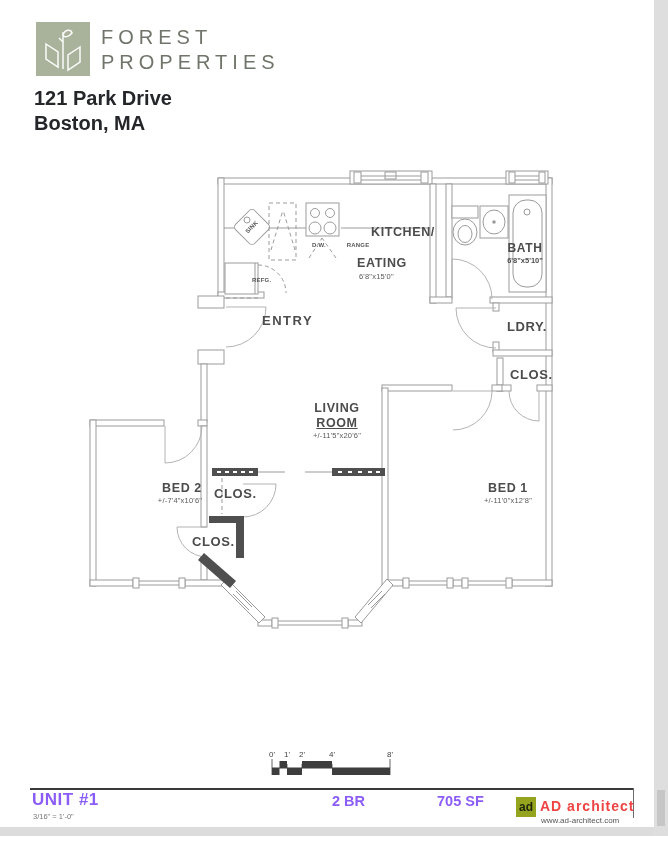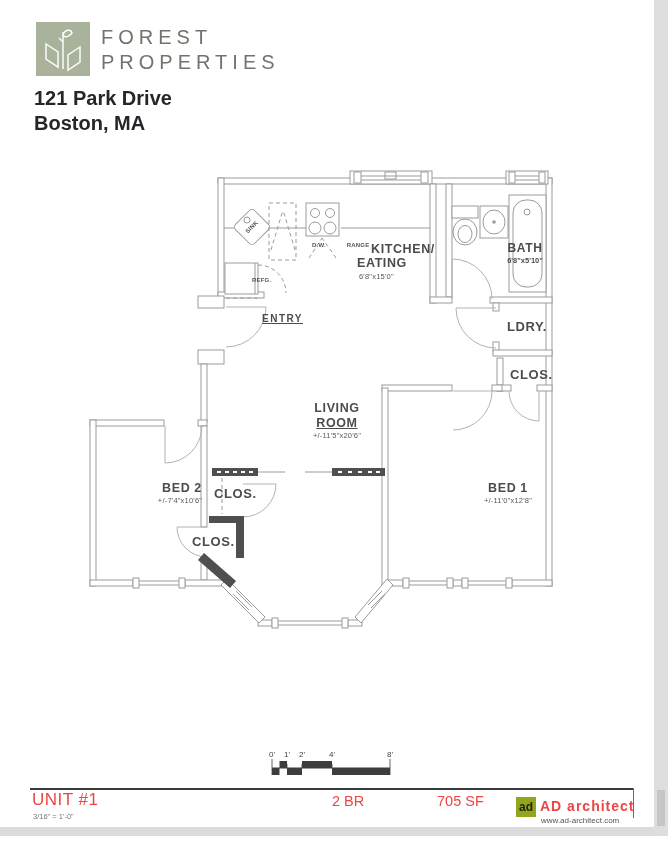--- a/index.html
+++ b/index.html
@@ -7,21 +7,21 @@
         font-family:"Liberation Sans",sans-serif;}
   .abs{position:absolute;}
   .lbl{position:absolute;white-space:nowrap;color:#4c4c4c;font-weight:700;line-height:1;}
   .ctr{transform:translateX(-50%);margin-left:36px;}
   .dim{font-weight:400;color:#585858;font-size:7.5px;letter-spacing:.2px;}
   .room{font-size:12.5px;letter-spacing:.6px;}
   .small-room{font-size:13px;letter-spacing:.6px;}
   .fixture{font-size:6px;letter-spacing:.2px;color:#555;}
   .brand{position:absolute;color:#70756b;font-size:20px;letter-spacing:5px;font-weight:400;line-height:1;}
   .addr{position:absolute;color:#24262a;font-size:20px;font-weight:700;line-height:1;}
-  .foot-bold{position:absolute;color:#ef4444;font-weight:400;line-height:1;}
+  .foot-bold{position:absolute;color:#8b5cf6;font-weight:700;line-height:1;}
   svg{position:absolute;left:0;top:0;}
   .w{fill:#ffffff;stroke:#9b9b9b;stroke-width:1;}
   .ln{stroke:#9b9b9b;stroke-width:1;fill:none;}
   .dash{stroke:#9b9b9b;stroke-width:1;fill:none;stroke-dasharray:4 3;}
   .arc{stroke:#b3b3b3;stroke-width:1;fill:none;}
   .fx{fill:#ffffff;stroke:#9b9b9b;stroke-width:1;}
   .dk{fill:#4f4f4f;stroke:none;}
   .sb{fill:#3d3d3d;}
   .tick{position:absolute;font-size:8px;color:#3f3f3f;font-weight:400;transform:translateX(-50%);}
 </style>
@@ -236,28 +236,28 @@
       <path d="M272,768 H390" stroke="#3d3d3d" stroke-width="1" fill="none"></path>
       <path d="M272,759 V775 M287,764 V768 M302,764 V768 M332,764 V768 M390,759 V775" stroke="#3d3d3d" stroke-width="0.8" fill="none"></path>
       <rect class="sb" x="272" y="768" width="7.5" height="7"></rect>
       <rect class="sb" x="287" y="768" width="15" height="7"></rect>
       <rect class="sb" x="332" y="768" width="58" height="7"></rect>
       <rect class="sb" x="279.5" y="761" width="7.5" height="7"></rect>
       <rect class="sb" x="302" y="761" width="30" height="7"></rect>
     </g>
   </svg>
 
-  <div class="lbl room" style="left:357px;top:243px;padding-left:14px;">KITCHEN/</div>
+  <div class="lbl room" style="left:357px;top:226px;padding-left:14px;">KITCHEN/</div>
   <div class="lbl room" style="left:357px;top:257px;">EATING</div>
   <div class="lbl dim" style="left:359px;top:273px;">6'8"x15'0"</div>
 
   <div class="lbl room ctr" style="left:489px;top:242px;font-size:12px;">BATH</div>
   <div class="lbl ctr" style="left:489px;top:257px;font-size:7.5px;color:#4c4c4c;">6'8"x5'10"</div>
 
-  <div class="lbl" style="left:262px;top:314px;font-size:10px;letter-spacing:1.5px;text-decoration:underline;">ENTRY</div>
+  <div class="lbl" style="left:262px;top:314px;font-size:13px;letter-spacing:1.5px;">ENTRY</div>
   <div class="lbl small-room" style="left:507px;top:320px;">LDRY.</div>
   <div class="lbl small-room" style="left:510px;top:368px;">CLOS.</div>
 
   <div class="lbl room ctr" style="left:301px;top:402px;">LIVING</div>
   <div class="lbl room ctr" style="left:301px;top:417px;text-decoration:underline;">ROOM</div>
   <div class="lbl dim ctr" style="left:301px;top:432px;">+/-11'5"x20'6"</div>
 
   <div class="lbl room ctr" style="left:472px;top:482px;">BED 1</div>
   <div class="lbl dim ctr" style="left:472px;top:497px;">+/-11'0"x12'8"</div>
 

